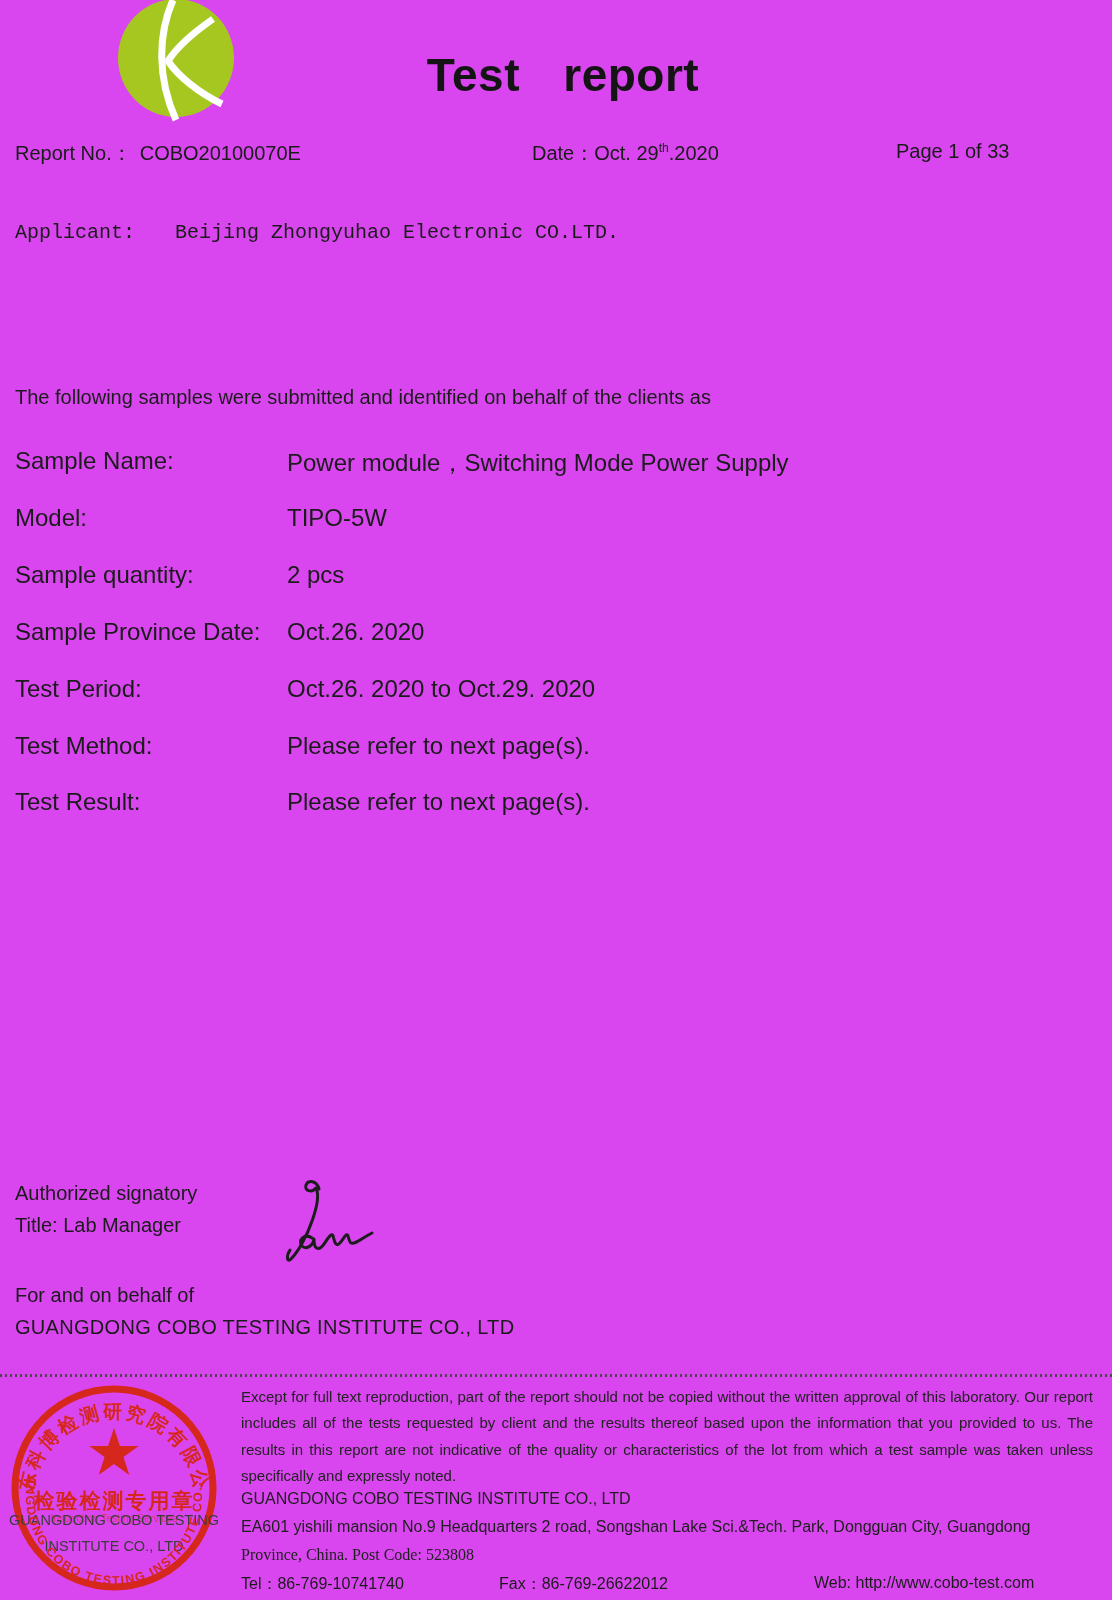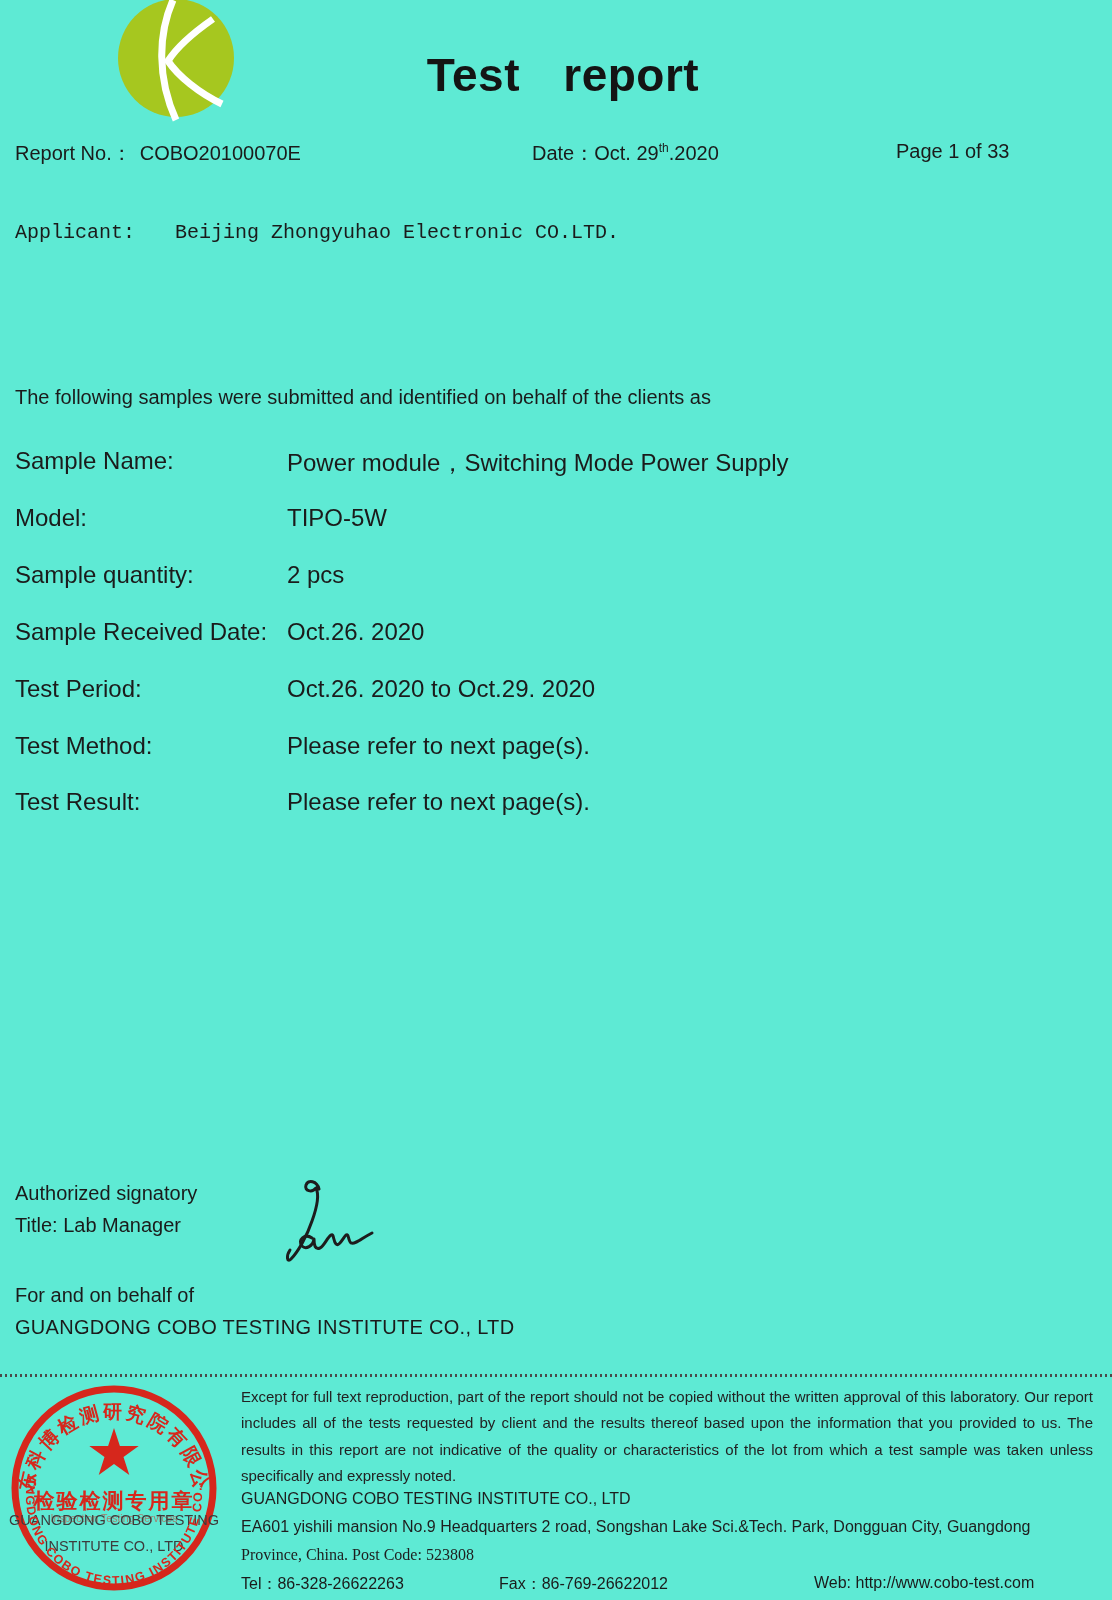--- a/index.html
+++ b/index.html
@@ -1,17 +1,17 @@
 <!DOCTYPE html>
 <html><head>
 <meta charset="utf-8">
 <style>
   html,body{margin:0;padding:0;background:#fff;}
   .page{
-    position:relative;width:1112px;height:1600px;background:#5eead4;
+    position:relative;width:1112px;height:1600px;background:#d946ef;
     font-family:"Liberation Sans", sans-serif;color:#1b1b1b;overflow:hidden;
   }
   
   .logo{position:absolute;left:116px;top:0;}
   .title{
     position:absolute;top:48px;left:0;width:100%;text-align:center;
     font-size:46px;font-weight:bold;word-spacing:30px;color:#141414;
     padding-left:14px;box-sizing:border-box;letter-spacing:0.5px;
   }
   .meta{position:absolute;top:140px;left:0;width:100%;font-size:20px;}
@@ -95,21 +95,21 @@
   </div>
   <div class="drow d1">
     <span>Model:</span>
     <span class="val">TIPO-5W</span>
   </div>
   <div class="drow d2">
     <span>Sample quantity:</span>
     <span class="val">2 pcs</span>
   </div>
   <div class="drow d3">
-    <span>Sample Received Date:</span>
+    <span>Sample Province Date:</span>
     <span class="val">Oct.26. 2020</span>
   </div>
   <div class="drow d4">
     <span>Test Period:</span>
     <span class="val">Oct.26. 2020 to Oct.29. 2020</span>
   </div>
   <div class="drow d5">
     <span>Test Method:</span>
     <span class="val">Please refer to next page(s).</span>
   </div>
@@ -153,19 +153,19 @@
       </text>
     </svg>
   </div>
 
   <div class="footer-text">
     <p class="disclaimer">Except for full text reproduction, part of the report should not be copied without the written approval of this laboratory. Our report includes all of the tests requested by client and the results thereof based upon the information that you provided to us. The results in this report are not indicative of the quality or characteristics of the lot from which a test sample was taken unless specifically and expressly noted.</p>
     <div class="f-line f-company">GUANGDONG COBO TESTING INSTITUTE CO., LTD</div>
     <div class="f-line f-addr1">EA601 yishili mansion No.9 Headquarters 2 road, Songshan Lake Sci.&amp;Tech. Park, Dongguan City, Guangdong</div>
     <div class="f-line f-addr2">Province, China. Post Code: 523808</div>
     <div class="f-contact">
-      <span class="tel"><span>Tel：</span><span>86-328-26622263</span></span>
+      <span class="tel"><span>Tel：</span><span>86-769-10741740</span></span>
       <span class="fax"><span>Fax：</span><span>86-769-26622012</span></span>
       <span class="web"><span>Web: </span><span>http://www.cobo-test.com</span></span>
     </div>
   </div>
 
 </div>
 
 </body></html>

